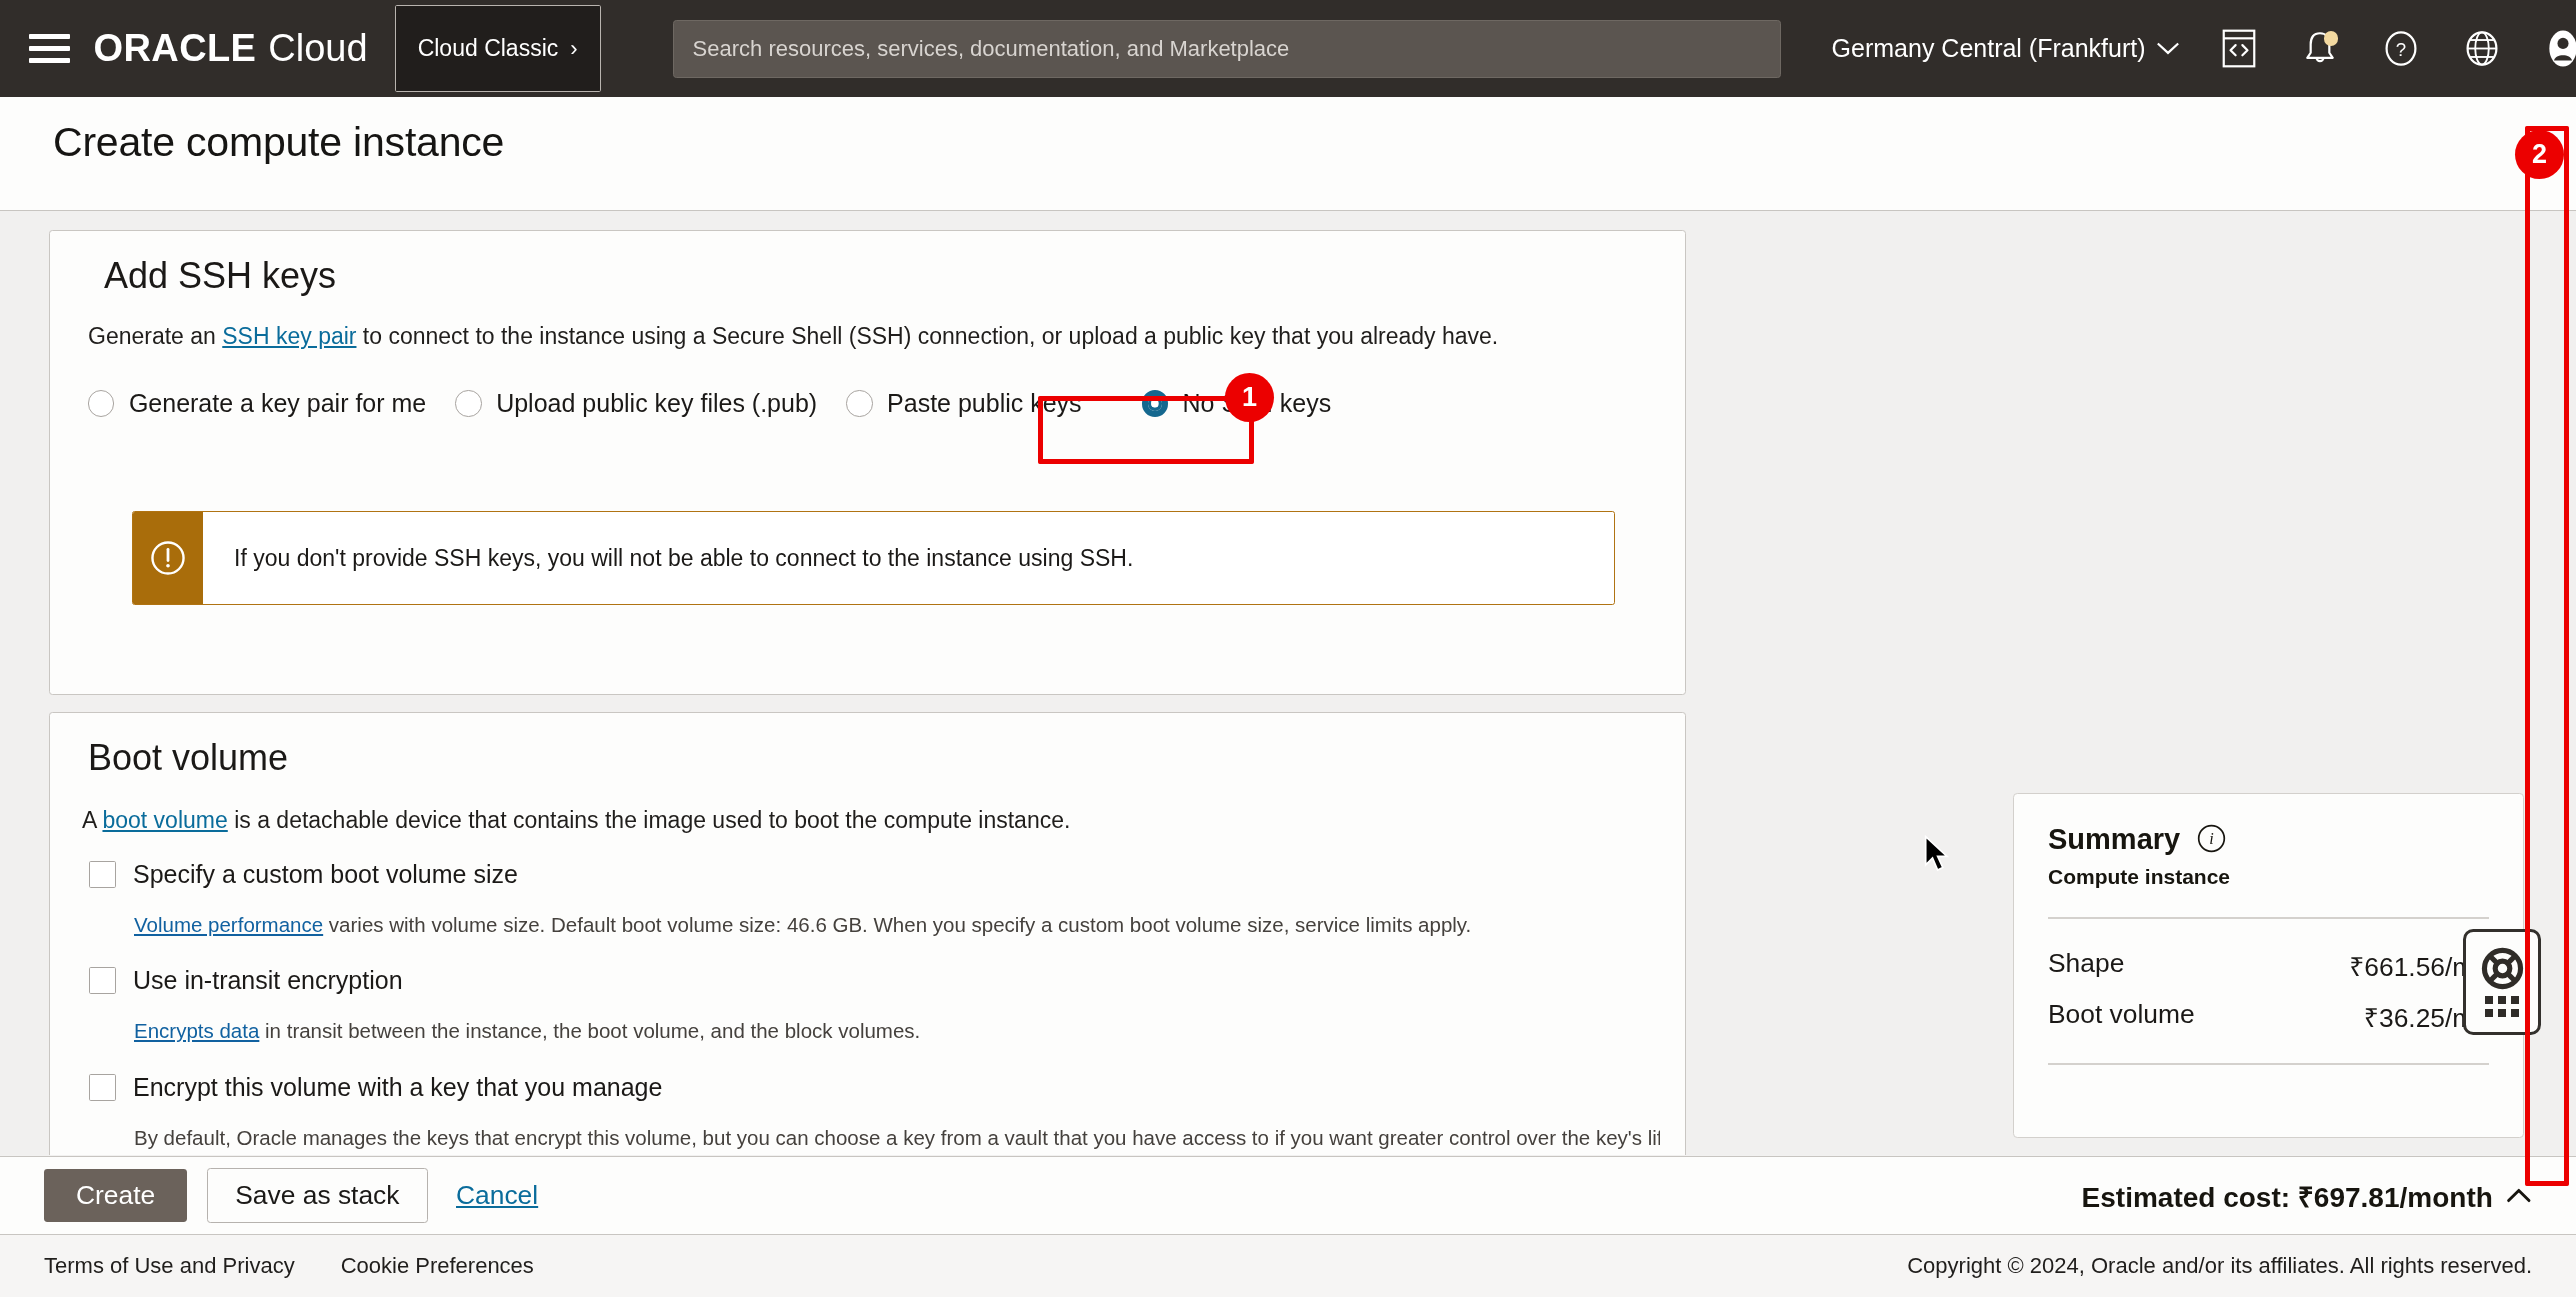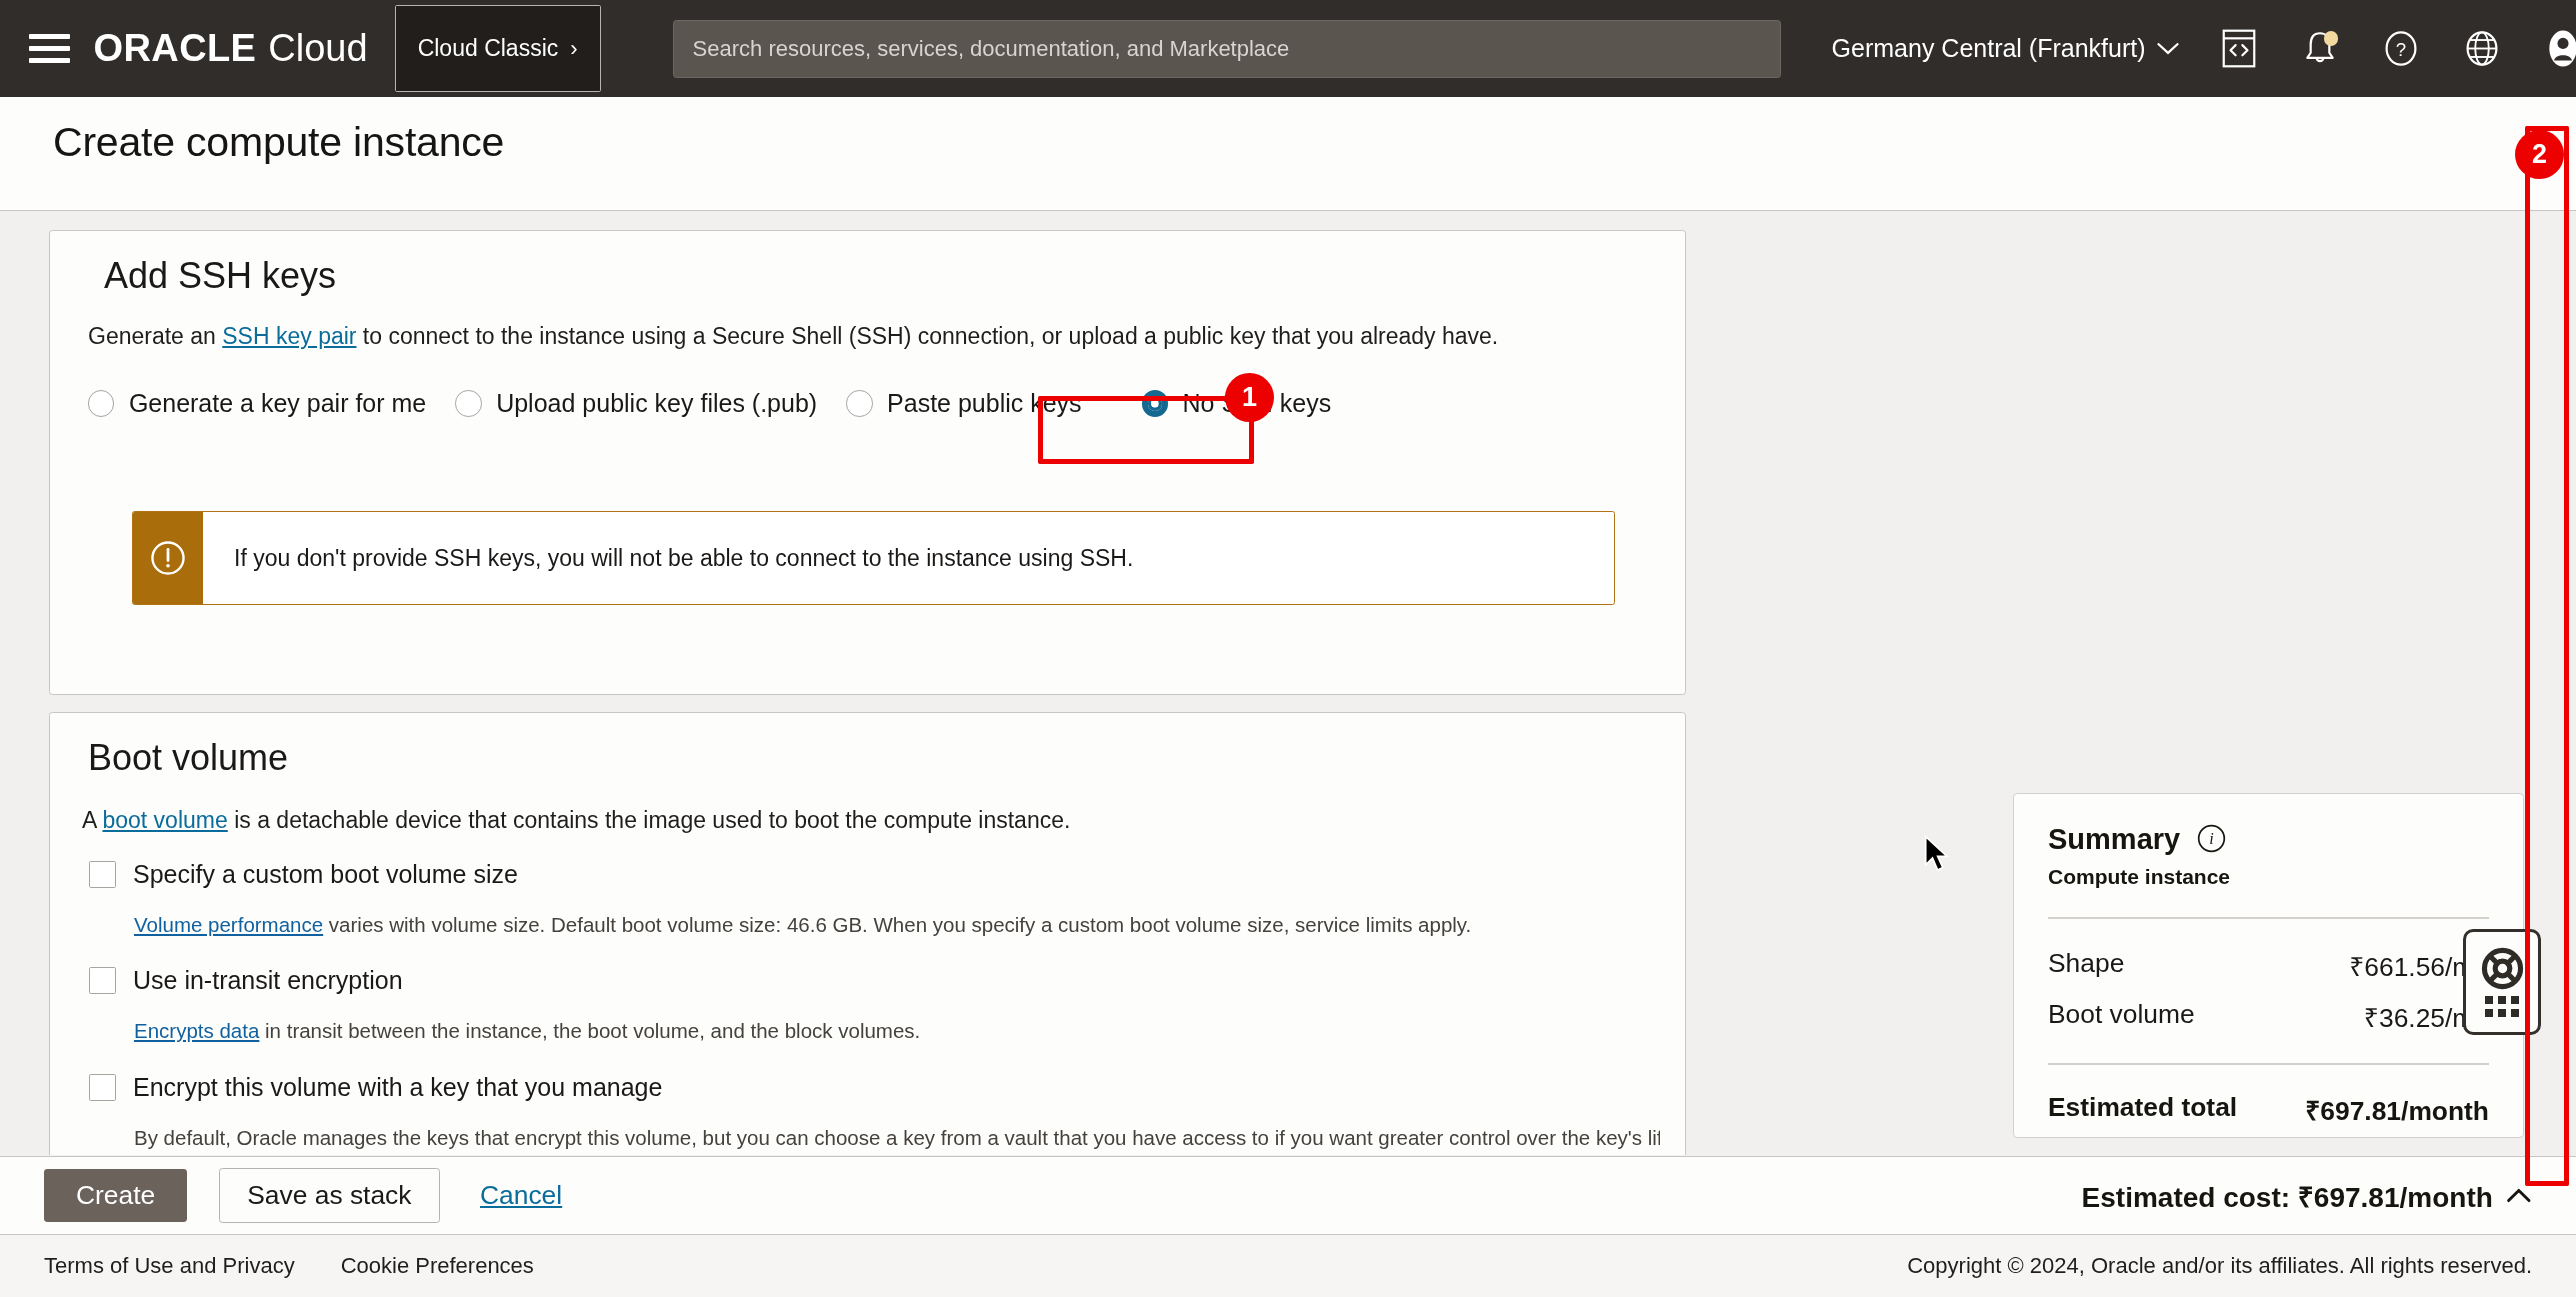--- a/index.html
+++ b/index.html
@@ -196,21 +196,21 @@
   .cursor { position: absolute; left: 1923px; top: 835px; z-index: 15; pointer-events: none; }
 
   
   .actionbar {
     position: absolute; top: 1156px; left: 0;
     width: 2576px; height: 78px;
     background: #fdfdfc;
     border-top: 1.7px solid #c8c5c1;
     display: flex; align-items: center;
     padding: 0 44px;
-    gap: 32px;
+    gap: 20px;
   }
   .btn-primary {
     background: #6b625b; color: #fff; border: none;
     font-size: 26.4px; padding: 11px 32px; border-radius: 3.4px;
     cursor: pointer; font-family: "Liberation Sans", sans-serif;
   }
   .btn-secondary {
     background: #fdfdfc; color: #1b1917; border: 1.7px solid #b6b2ae;
     font-size: 26.4px; padding: 11px 27px; border-radius: 3.4px;
     cursor: pointer; font-family: "Liberation Sans", sans-serif;
@@ -405,24 +405,20 @@
     <span>Shape</span>
     <span>₹661.56/mo</span>
   </div>
   <div class="sum-row" style="margin-top:15.3px;">
     <span>Boot volume</span>
     <span>₹36.25/mo</span>
   </div>
 
   <div class="sum-div"></div>
 
-  <div class="sum-total" style="margin-top:27px;">
-    <span>Estimated total</span>
-    <span>₹697.81/month</span>
-  </div>
 </div>
 
 <div class="help-widget">
   <svg width="43" height="43" viewBox="0 0 50 50">
     <circle cx="25" cy="25" r="21" fill="none" stroke="#2f2c28" stroke-width="6"></circle>
     <circle cx="25" cy="25" r="8.5" fill="none" stroke="#2f2c28" stroke-width="6"></circle>
     <line x1="11" y1="11" x2="19" y2="19" stroke="#2f2c28" stroke-width="6"></line>
     <line x1="39" y1="11" x2="31" y2="19" stroke="#2f2c28" stroke-width="6"></line>
     <line x1="11" y1="39" x2="19" y2="31" stroke="#2f2c28" stroke-width="6"></line>
     <line x1="39" y1="39" x2="31" y2="31" stroke="#2f2c28" stroke-width="6"></line>

